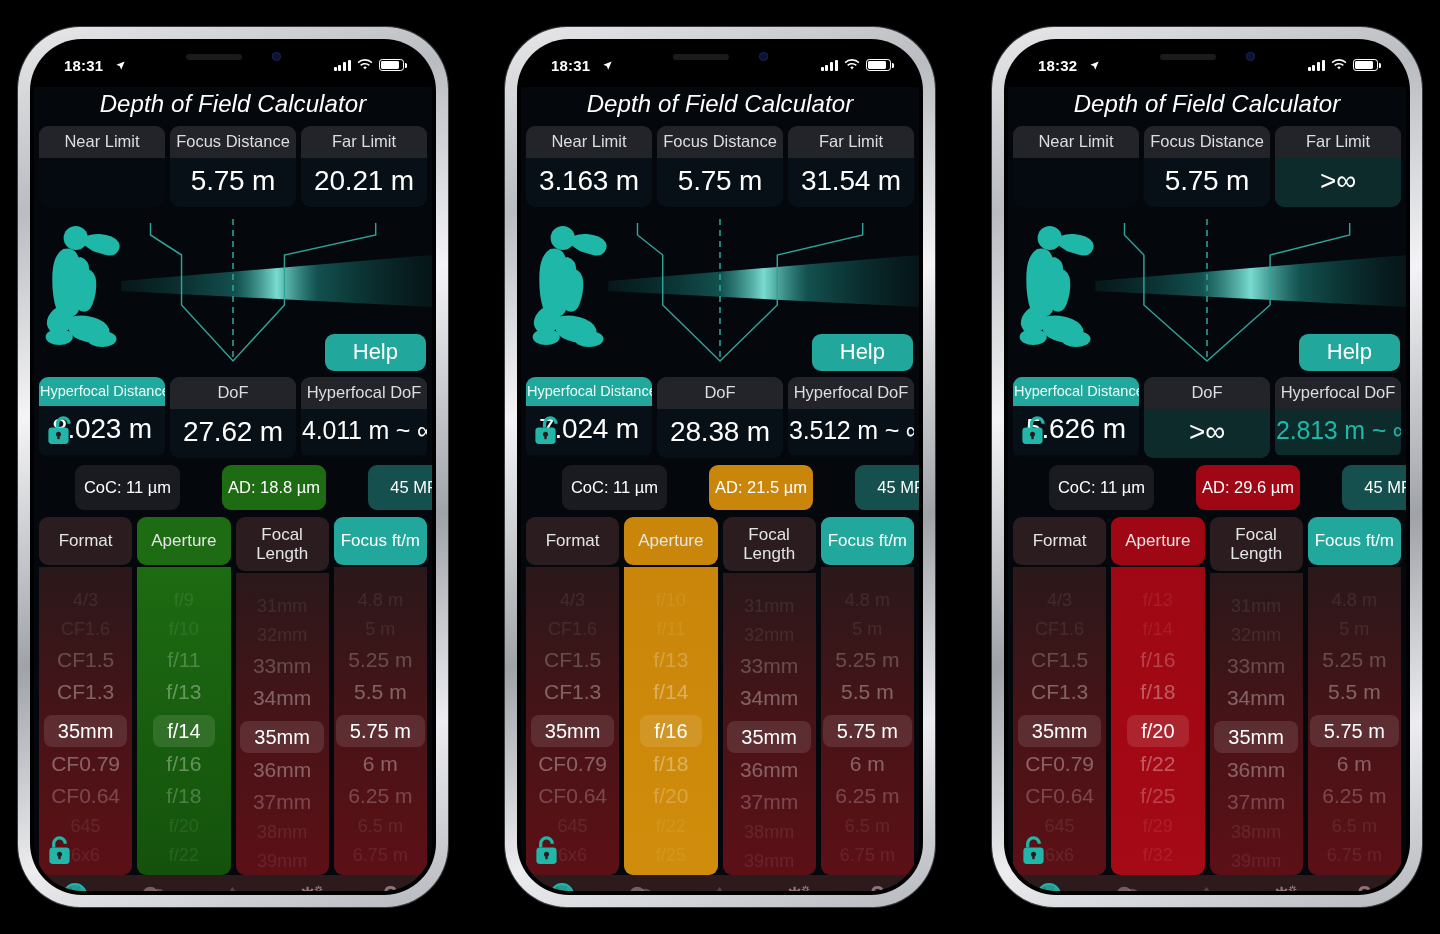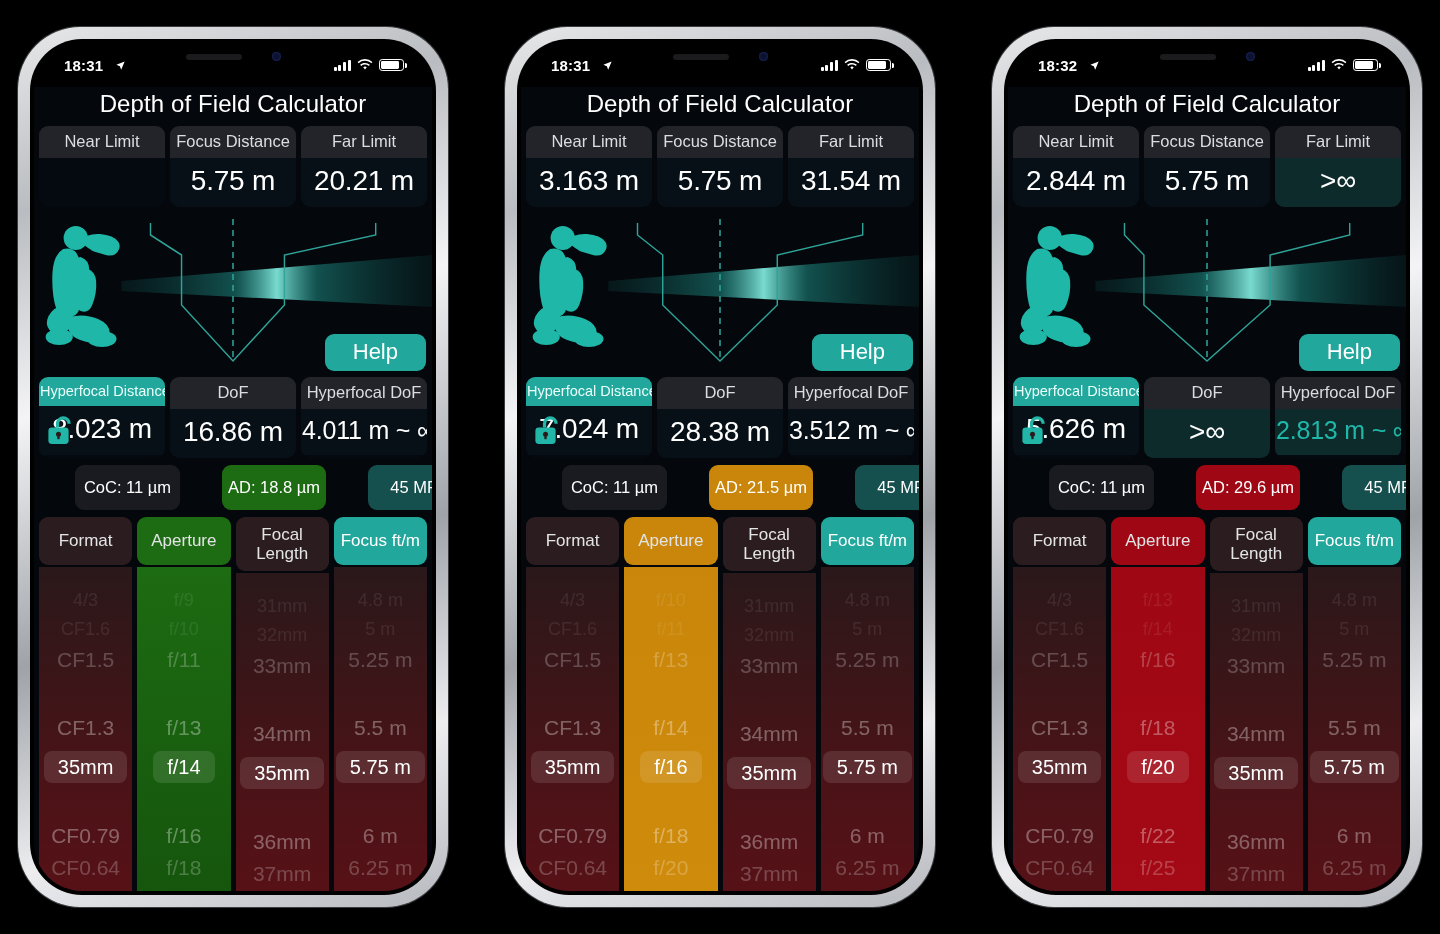--- a/index.html
+++ b/index.html
@@ -99,20 +99,21 @@
     background: #04070b;
     position: relative;
   }
   .app-title {
     color: #fff;
     text-align: center;
     font-size: 24px;
     letter-spacing: .1px;
     padding: 3px 0 8px;
     font-weight: 400;
+    font-style: italic;
   }
 
   
   .row3 { display: flex; gap: 5px; padding: 0 5px; }
   .card {
     flex: 1 1 0;
     border-radius: 9px;
     overflow: hidden;
     background: #050a10;
   }
@@ -228,21 +229,21 @@
   .pitem {
     font-size: 21px;
     line-height: 1;
     padding: 5.5px 12px;
     border-radius: 8px;
     white-space: nowrap;
     color: rgba(255,255,255,.42);
   }
   .pitem.d3 { opacity: .20; font-size: 18px; }
   .pitem.d2 { opacity: .55; }
-  .pitem.d1 { opacity: .80; margin-top: 36px; }
+  .pitem.d1 { opacity: .80; }
   .pitem.sel {
     color: #fff;
     font-size: 20px;
     background: rgba(255,255,255,.115);
     padding: 6px 14px;
     margin-top: 8px;
   }
 
   
   .tabbar {
@@ -348,21 +349,21 @@
             <div class="help-btn">Help</div>
           </div>
 
           <div class="row3b">
             <div class="card">
               <div class="hd teal">Hyperfocal Distance</div>
               <div class="vl">8.023 m</div>
             </div>
             <div class="card">
               <div class="hd">DoF</div>
-              <div class="vl ">16.86 m</div>
+              <div class="vl ">27.62 m</div>
             </div>
             <div class="card">
               <div class="hd">Hyperfocal DoF</div>
               <div class="vl small ">4.011 m ~ ∞</div>
             </div>
             <div class="lock-badge"><svg viewBox="0 0 28 34" width="27" height="33">
     <path d="M8 14V10a6 6 0 0 1 12 0" fill="none" stroke="#21b6a8" stroke-width="3.4" transform="translate(5,0)"></path>
     <rect x="3.5" y="14" width="21" height="17" rx="3.6" fill="#21b6a8"></rect>
     <circle cx="14" cy="21" r="2.6" fill="#2d1a1c"></circle>
     <rect x="12.8" y="21" width="2.4" height="5" fill="#2d1a1c"></rect>
@@ -808,21 +809,20 @@
               </span>
           </div>
         </div>
 
         <div class="app">
           <div class="app-title">Depth of Field Calculator</div>
 
           <div class="row3">
             <div class="card">
               <div class="hd">Near Limit</div>
-              <div class="vl">2.844 m</div>
             </div>
             <div class="card">
               <div class="hd">Focus Distance</div>
               <div class="vl">5.75 m</div>
             </div>
             <div class="card">
               <div class="hd">Far Limit</div>
               <div class="vl hi">&gt;∞</div>
             </div>
           </div>

